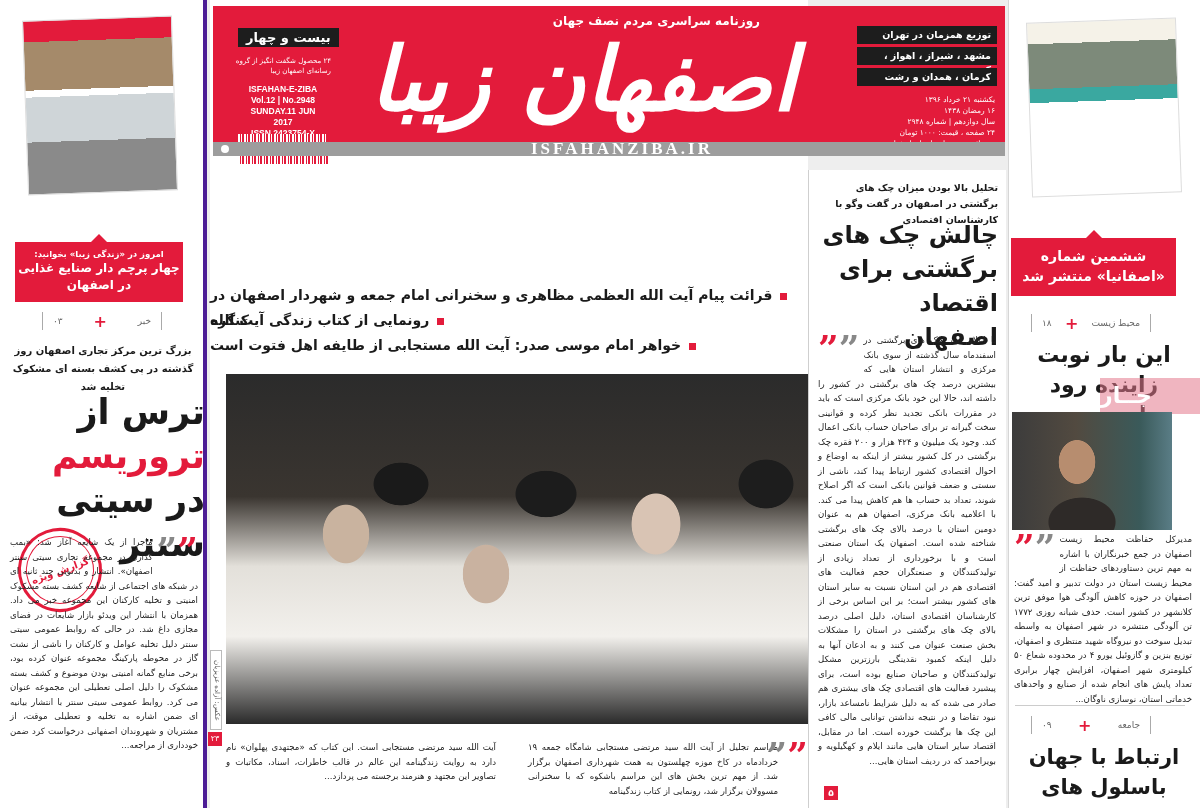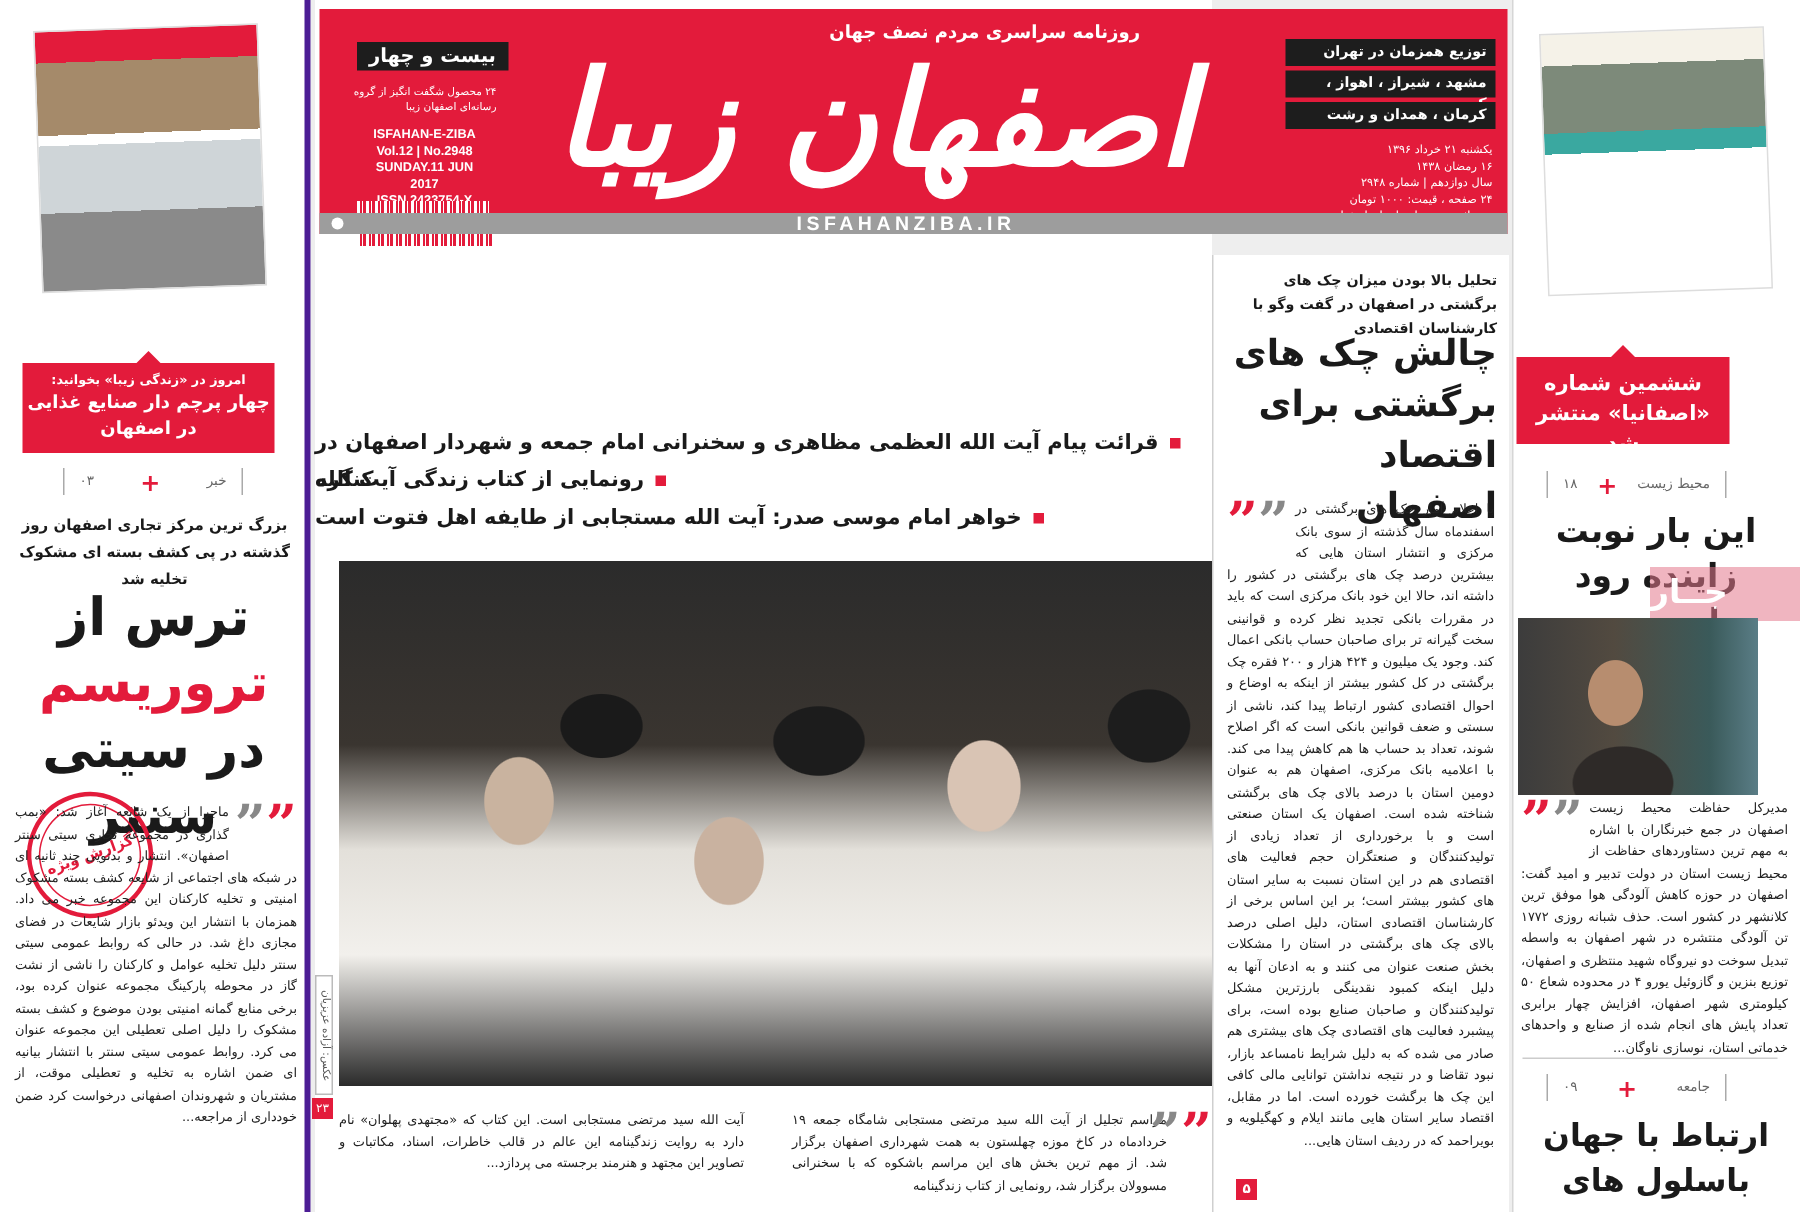--- a/index.html
+++ b/index.html
@@ -12,21 +12,21 @@
 .col-right{position:absolute;left:1008px;top:0;width:192px;height:808px;background:#fff;border-left:1px solid #d6d6d6}
 
 .masthead{position:absolute;left:213px;top:6px;width:792px;height:150px;background:#e31b3b}
 .masthead .tagline{position:absolute;right:245px;top:8px;color:#fff;font-size:12px;font-weight:bold}
 .masthead .logo{position:absolute;left:150px;top:18px;width:440px;height:110px;color:#fff;font-family:"DejaVu Serif",serif;font-size:88px;font-weight:bold;text-align:center;line-height:110px;font-style:italic;letter-spacing:-4px}
 .badge24{position:absolute;left:25px;top:22px;background:#1d1d1d;color:#fff;font-size:13px;font-weight:bold;padding:2px 8px}
 .badge24-sub{position:absolute;left:18px;top:50px;width:100px;color:#fff;font-size:7px;text-align:right;line-height:10px}
 .masthead .meta-en{position:absolute;left:30px;top:78px;color:#fff;font-size:8.5px;font-weight:bold;line-height:11px;text-align:center;width:80px;font-family:"Liberation Sans",sans-serif}
 .barcode{position:absolute;left:25px;top:128px;width:90px;height:30px;background:repeating-linear-gradient(90deg,#fff 0 2px,#e31b3b 2px 3px,#fff 3px 4px,#e31b3b 4px 6px)}
 .masthead .gray-strip{position:absolute;left:0;bottom:0;width:100%;height:14px;background:#9d9d9d}
-.masthead .site{position:absolute;left:318px;bottom:0;color:#fff;font-size:13px;font-weight:bold;letter-spacing:3px;line-height:14px;font-family:Liberation Sans, sans-serif}
+.masthead .site{position:absolute;left:318px;bottom:0;color:#fff;font-size:17px;font-weight:bold;letter-spacing:3px;line-height:14px;font-family:Liberation Serif, serif}
 .masthead .dot{position:absolute;left:8px;bottom:3px;width:8px;height:8px;border-radius:50%;background:#fff}
 .dist{position:absolute;right:8px;width:140px;background:#1d1d1d;color:#fff;font-size:9.5px;font-weight:bold;text-align:right;padding:2px 6px;height:18px;line-height:14px}
 .masthead .date-block{position:absolute;right:10px;top:88px;color:#fff;font-size:7.5px;line-height:11px;text-align:right;width:150px}
 
 .main-headline{position:absolute;left:0;top:190px;width:598px;text-align:center;font-size:50px;font-weight:900;font-family:"DejaVu Sans",sans-serif;letter-spacing:-1px;line-height:80px}
 .bullets{position:absolute;left:0;top:283px;width:598px;font-size:14px;font-weight:bold;text-align:left}
 .bullets div{height:25px;line-height:25px}
 .bullets .sq{display:inline-block;width:7px;height:7px;background:#e31b3b;margin-left:8px;vertical-align:middle}
 .main-photo{position:absolute;left:16px;top:374px;width:582px;height:350px;background:
  radial-gradient(ellipse 40px 50px at 430px 150px,#d9c4b4 60%,transparent 62%),
@@ -48,21 +48,21 @@
 .news-title{position:absolute;right:10px;top:218px;width:180px;font-size:24px;font-weight:bold;line-height:34px;text-align:right}
 .news-body{position:absolute;right:10px;top:333px;width:178px}
 .page5{position:absolute;left:824px;top:786px;width:14px;height:14px;background:#e31b3b;color:#fff;font-size:9px;font-weight:bold;text-align:center;line-height:14px}
 
 .promo{position:absolute;background:#e31b3b;color:#fff;text-align:center;font-weight:bold}
 .promo:before{content:"";position:absolute;top:-8px;left:50%;margin-left:-8px;border-left:8px solid transparent;border-right:8px solid transparent;border-bottom:8px solid #e31b3b}
 .thumb{position:absolute;background:#f3f3f3;border:1px solid #ddd;transform:rotate(-2deg)}
 .section-tag{position:absolute;height:18px;border:1px solid #aaa;border-top:none;border-bottom:none;font-size:9px;color:#666;display:flex;align-items:center;justify-content:space-between;padding:0 10px}
 .section-tag .plus{color:#e31b3b;font-size:16px;font-weight:bold}
 .left-sub{position:absolute;left:8px;top:342px;width:190px;font-size:10px;font-weight:bold;line-height:18px;text-align:center}
-.left-big{position:absolute;left:0;top:390px;width:205px;text-align:center;font-size:35px;font-weight:900;line-height:44px}
+.left-big{position:absolute;left:0;top:390px;width:205px;font-size:35px;font-weight:900;line-height:44px}
 .left-big .red{color:#e31b3b}
 .stamp{position:absolute;left:18px;top:528px;width:84px;height:84px;border:3px solid #e31b3b;border-radius:50%;color:#e31b3b;font-size:10px;font-weight:bold;display:flex;align-items:center;justify-content:center;transform:rotate(-20deg)}
 .stamp:after{content:"";position:absolute;inset:5px;border:1px solid #e31b3b;border-radius:50%}
 .left-body{position:absolute;left:10px;top:535px;width:188px}
 .right-title{position:absolute;left:1008px;width:192px;text-align:center;font-size:22px;font-weight:bold;line-height:30px}
 .right-photo{position:absolute;left:1012px;top:412px;width:160px;height:118px;background:
  radial-gradient(ellipse 30px 36px at 65px 50px,#b78d6f 60%,transparent 62%),
  radial-gradient(ellipse 55px 40px at 70px 110px,#2e2a28 60%,transparent 62%),
  linear-gradient(90deg,#3c3c3c 0%,#524a40 40%,#3a5a5a 80%,#5a7d86 100%)}
 .watermark{position:absolute;left:1100px;top:378px;width:100px;height:36px;background:rgba(228,120,140,.55);color:#fff;font-size:22px;font-weight:bold;text-align:left;padding-right:4px;line-height:36px}
@@ -147,21 +147,21 @@
 <div class="news-kicker rtl" style="left:818px">تحلیل بالا بودن میزان چک های برگشتی در اصفهان در گفت وگو با کارشناسان اقتصادی</div>
 <div class="news-title rtl" style="left:818px">چالش چک های برگشتی برای اقتصاد اصفهان</div>
 <div class="news-body" style="left:818px">
   <div class="quote-mark" style="float:left;margin-right:4px">”<span class="g">”</span></div>
   <div class="body-text">با اعلام آمار چک های برگشتی در اسفندماه سال گذشته از سوی بانک مرکزی و انتشار استان هایی که بیشترین درصد چک های برگشتی در کشور را داشته اند، حالا این خود بانک مرکزی است که باید در مقررات بانکی تجدید نظر کرده و قوانینی سخت گیرانه تر برای صاحبان حساب بانکی اعمال کند. وجود یک میلیون و ۴۲۴ هزار و ۲۰۰ فقره چک برگشتی در کل کشور بیشتر از اینکه به اوضاع و احوال اقتصادی کشور ارتباط پیدا کند، ناشی از سستی و ضعف قوانین بانکی است که اگر اصلاح شوند، تعداد بد حساب ها هم کاهش پیدا می کند. با اعلامیه بانک مرکزی، اصفهان هم به عنوان دومین استان با درصد بالای چک های برگشتی شناخته شده است. اصفهان یک استان صنعتی است و با برخورداری از تعداد زیادی از تولیدکنندگان و صنعتگران حجم فعالیت های اقتصادی هم در این استان نسبت به سایر استان های کشور بیشتر است؛ بر این اساس برخی از کارشناسان اقتصادی استان، دلیل اصلی درصد بالای چک های برگشتی در استان را مشکلات بخش صنعت عنوان می کنند و به ادعان آنها به دلیل اینکه کمبود نقدینگی بارزترین مشکل تولیدکنندگان و صاحبان صنایع بوده است، برای پیشبرد فعالیت های اقتصادی چک های بیشتری هم صادر می شده که به دلیل شرایط نامساعد بازار، نبود تقاضا و در نتیجه نداشتن توانایی مالی کافی این چک ها برگشت خورده است. اما در مقابل، اقتصاد سایر استان هایی مانند ایلام و کهگیلویه و بویراحمد که در ردیف استان هایی...</div>
 </div>
 <div class="page5">۵</div>
 
 <div class="col-right">
   <div class="thumb" style="left:20px;top:20px;width:150px;height:175px;background:linear-gradient(180deg,#f5f2e8 0 12%,#7d8a7a 12% 38%,#3aa8a0 38% 46%,#fff 46% 100%)"></div>
-  <div class="promo rtl" style="left:2px;top:238px;width:142px;height:58px;padding-top:8px;font-size:14px;line-height:20px">
+  <div class="promo rtl" style="left:2px;top:238px;width:165px;height:58px;padding-top:8px;font-size:14px;line-height:20px">
     <span>ششمین شماره «اصفانیا» منتشر شد</span>
   </div>
   <div class="section-tag rtl" style="left:22px;top:314px;width:120px">
     <span>محیط زیست</span>
     <span class="plus">+</span>
     <span>۱۸</span>
   </div>
   <div class="section-tag rtl" style="left:22px;top:716px;width:120px">
     <span>جامعه</span>
     <span class="plus">+</span>

